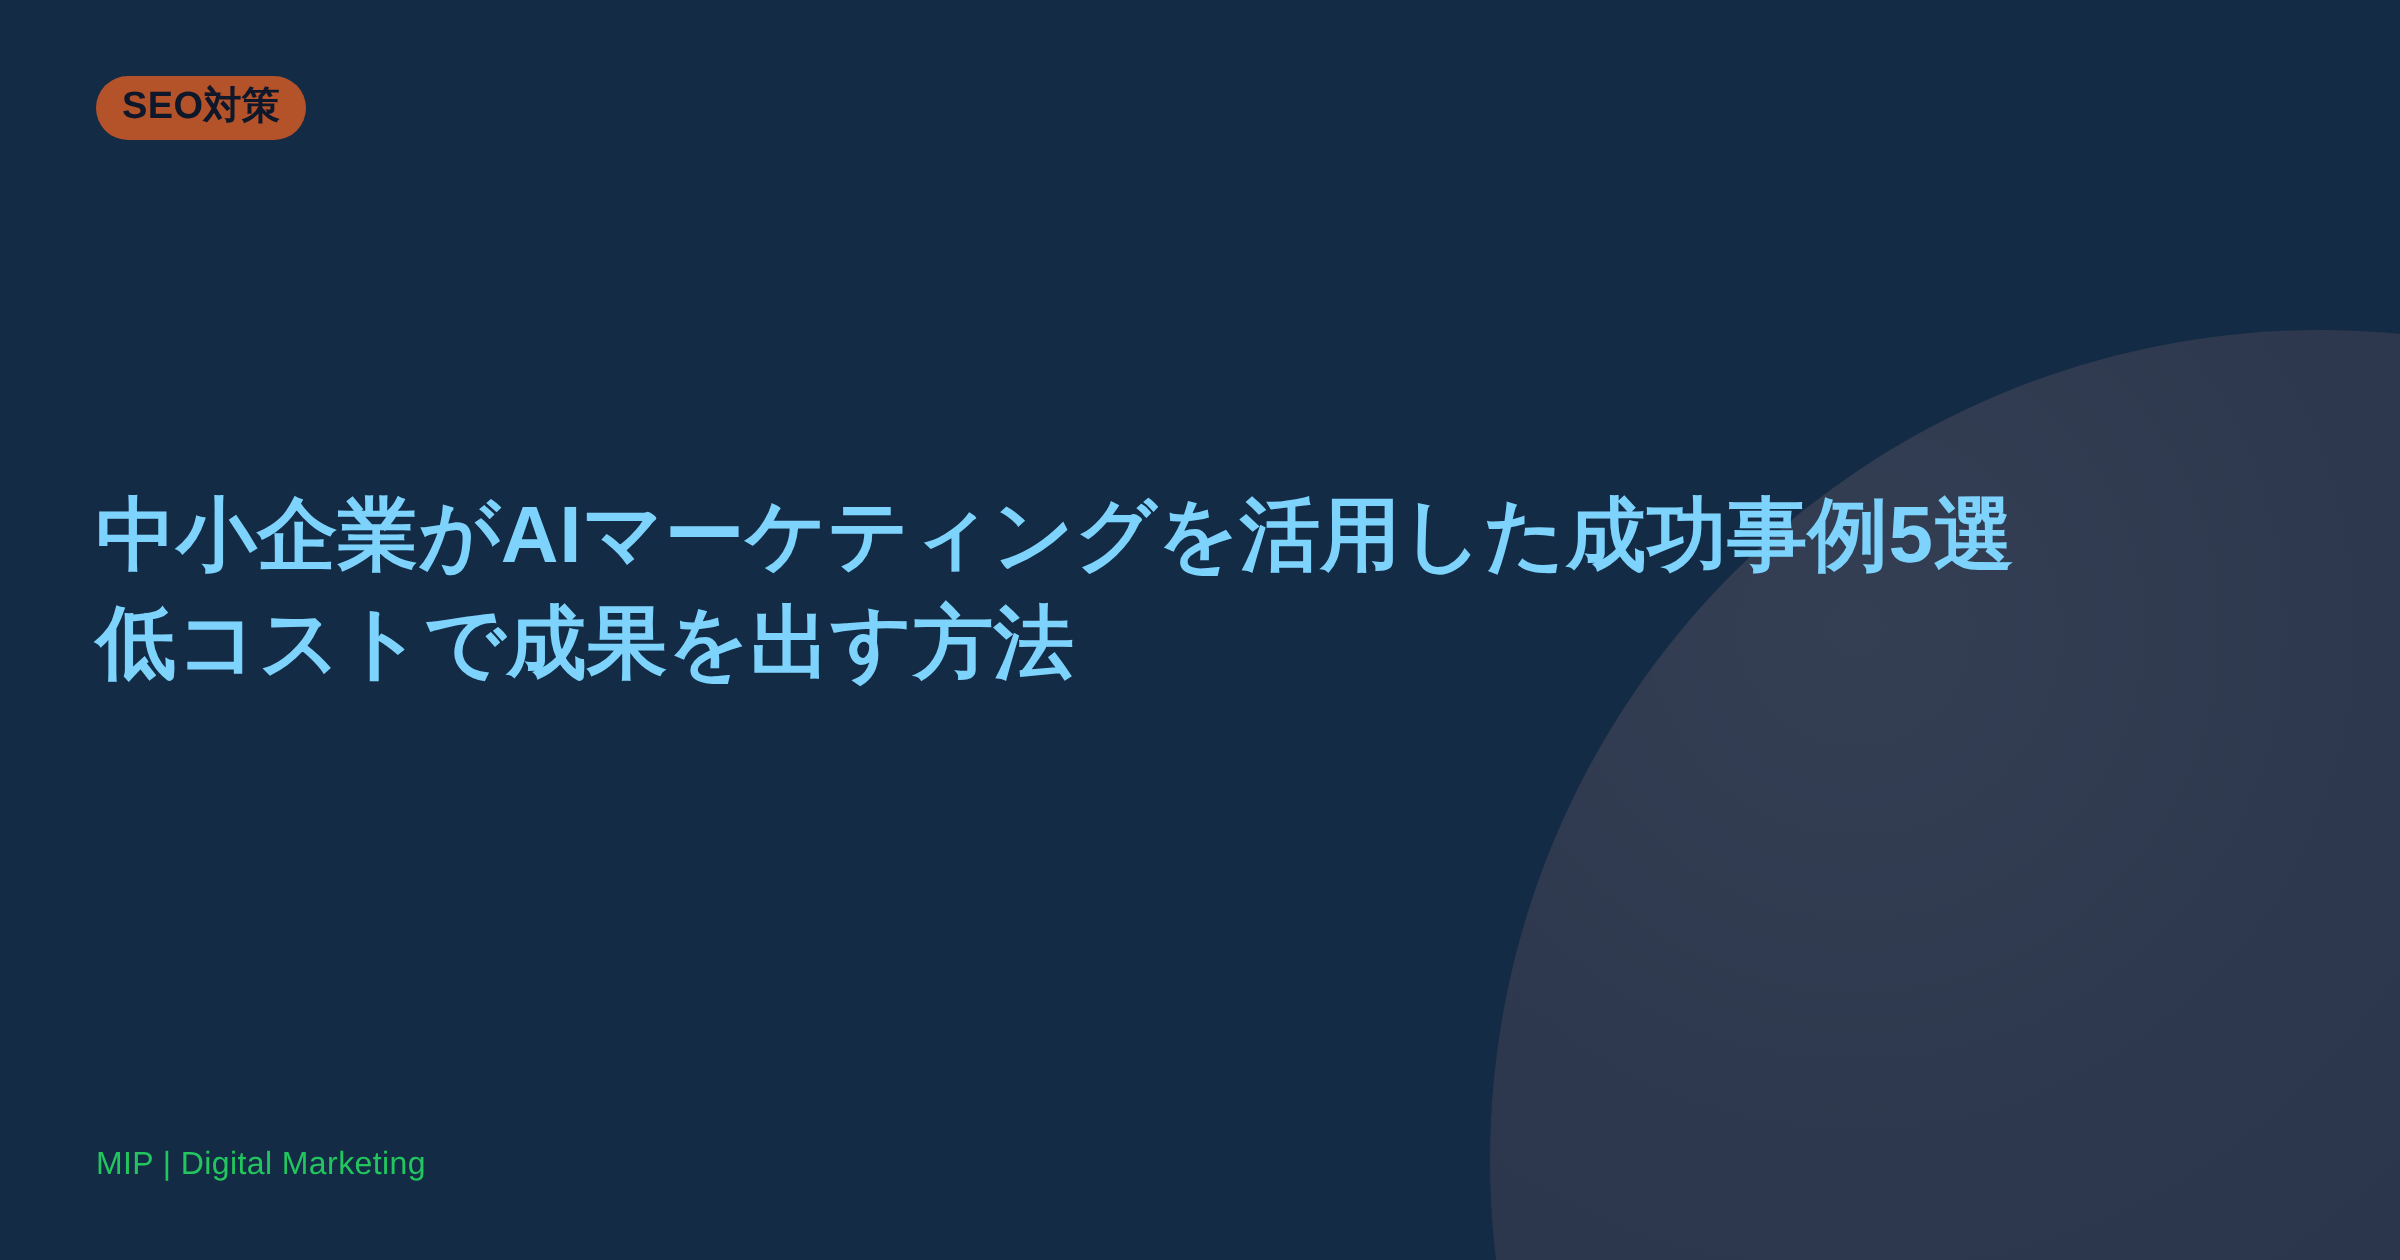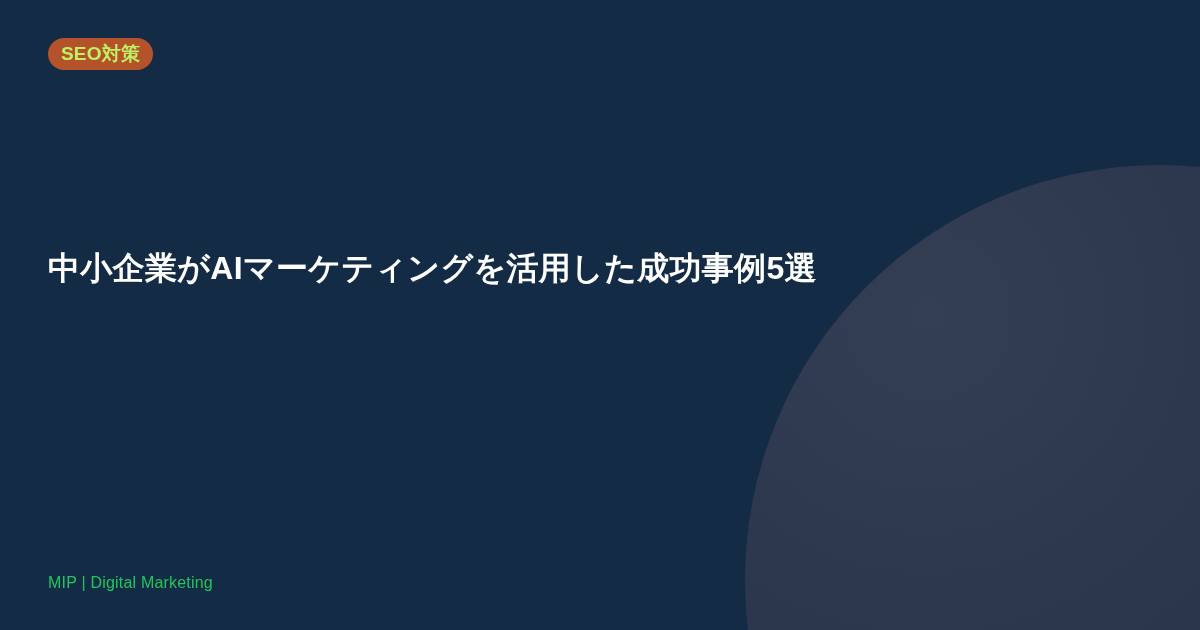--- a/index.html
+++ b/index.html
@@ -41,42 +41,42 @@
   .badge-row {
     position: absolute;
     left: 48px;
     top: 38px;
     z-index: 3;
   }
 
   .badge {
     display: inline-block;
     background: #b4532a;
-    color: #bef264;
+    color: #0f172a;
     font-size: 19px;
     font-weight: 700;
     line-height: 1;
     padding: 6px 13px 7px 13px;
     border-radius: 16px;
     letter-spacing: 0.2px;
     white-space: nowrap;
   }
 
   
   .title-block {
     position: absolute;
     left: 48px;
     top: 241px;
     width: 1000px;
     z-index: 3;
   }
 
   .title-line {
-    color: #ffffff;
-    font-size: 32px;
+    color: #7dd3fc;
+    font-size: 40px;
     font-weight: 700;
     line-height: 54px;
     letter-spacing: 0.3px;
     white-space: nowrap;
   }
 
   
   .footer {
     position: absolute;
     left: 48px;
@@ -99,19 +99,20 @@
 <div class="og-card">
 
   <div class="deco-circle"></div>
 
   <div class="badge-row">
     <span class="badge">SEO対策</span>
   </div>
 
   <div class="title-block">
     <div class="title-line">中小企業がAIマーケティングを活用した成功事例5選</div>
+    <div class="title-line">低コストで成果を出す方法</div>
   </div>
 
   <div class="footer">
     <span class="footer-text">MIP | Digital Marketing</span>
   </div>
 
 </div>
 
 </body></html>

